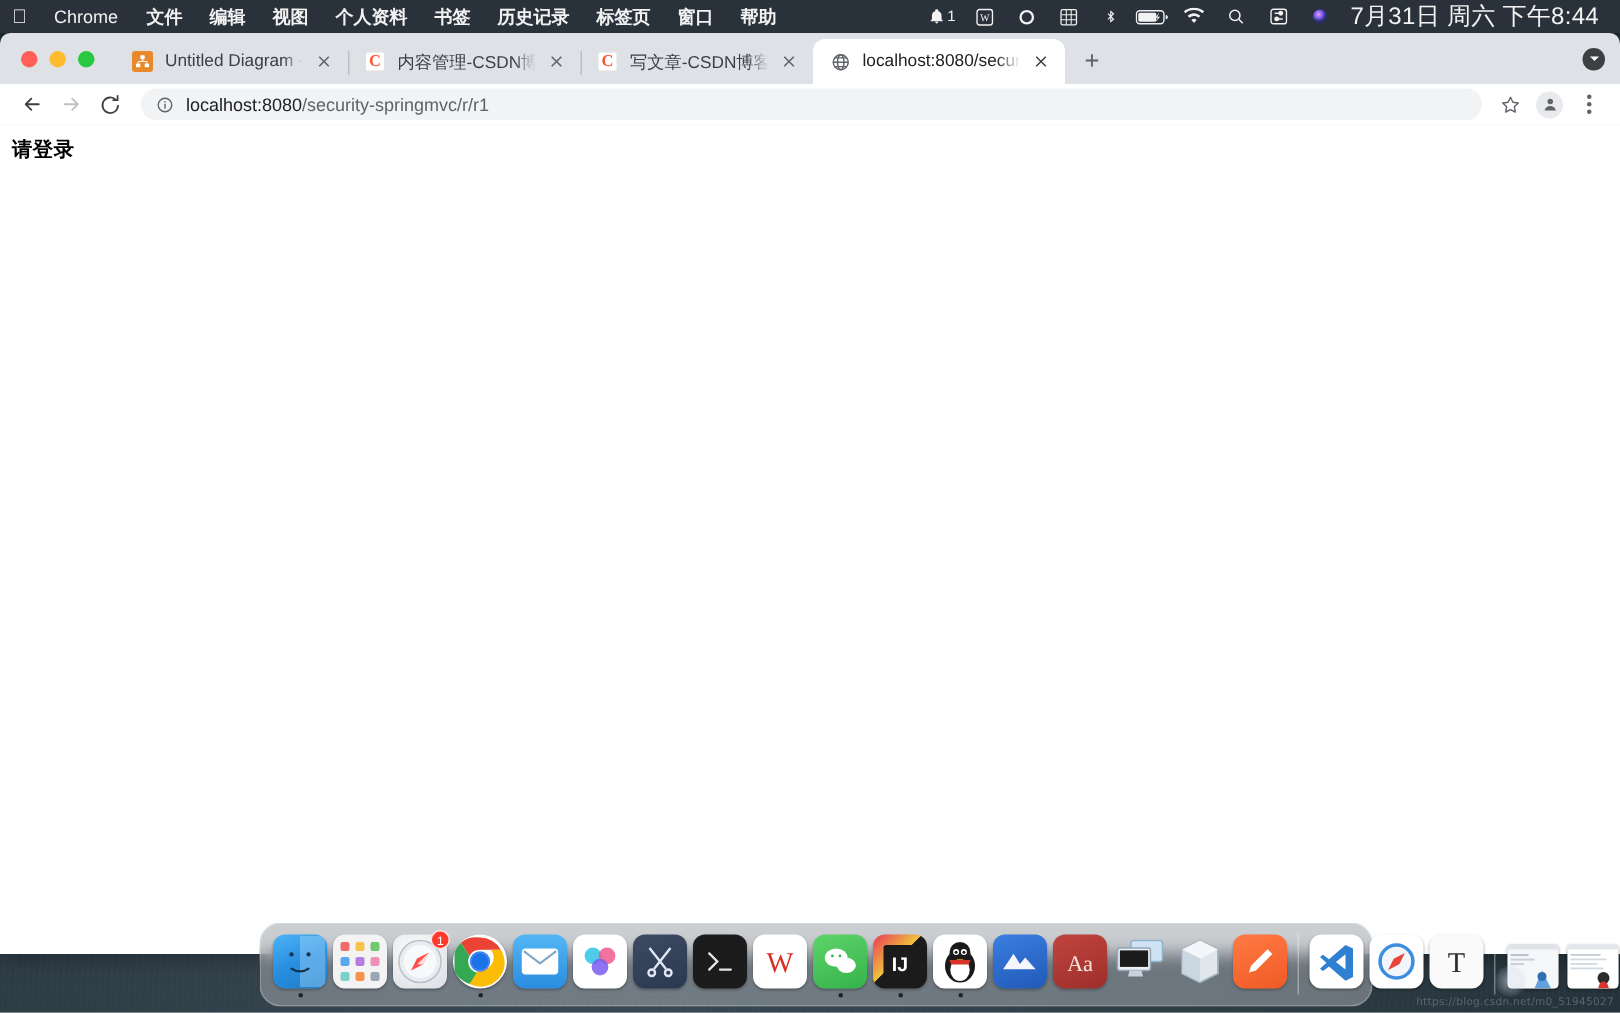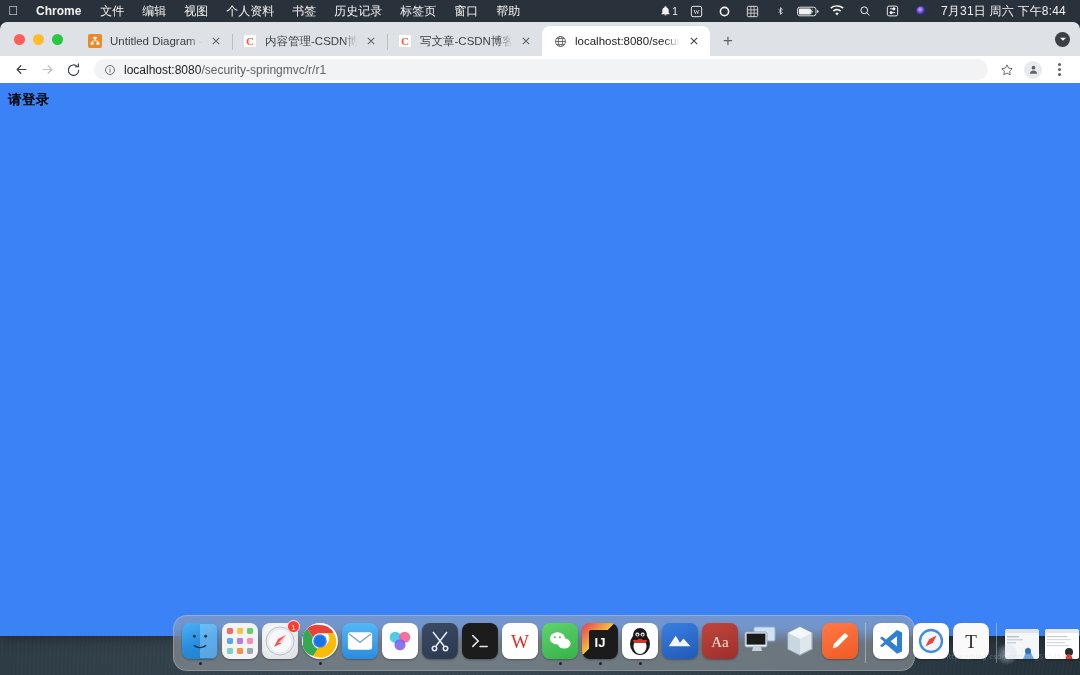--- a/index.html
+++ b/index.html
@@ -40,32 +40,33 @@
   }
   .mb-left { display: flex; align-items: center; }
   .mb-apple {
     width: 26px; text-align: center; font-size: 13px; line-height: 1;
     color: #f4f4f4;
     padding-bottom: 2px;
   }
   .mb-item {
     padding: 0 9px; line-height: 22px; white-space: nowrap;
     font-size: 12px;
-  }
-  .mb-item.bold { font-weight: bold; padding: 0 10px; text-align: center; }
+    font-weight: bold;
+  }
+  .mb-item.bold { font-weight: normal; padding: 0 10px; text-align: center; }
   .mb-right {
     margin-left: auto; display: flex; align-items: center; gap: 0px;
     padding-right: 6px;
   }
   .mb-ico {
     width: 28px; height: 22px;
     display: flex; align-items: center; justify-content: center;
     position: relative;
   }
-  .mb-clock { font-size: 12px; padding-left: 6px; white-space: nowrap; letter-spacing: .2px;}
+  .mb-clock { font-size: 16px; padding-left: 6px; white-space: nowrap; letter-spacing: .2px;}
   .badge-num { font-size: 10px; margin-left: 1px; }
 
   svg.i { display:block; }
 
   
   #window {
     position: absolute; top: 22px; left: 0;
     width: 1080px; height: 614px;
     background: #dee1e6;
     border-top-left-radius: 7px;
@@ -190,21 +191,21 @@
     width: 18px; height: 18px; border-radius: 50%;
     background: #e8eaed;
     display: flex; align-items: center; justify-content: center;
     color: #5f6368;
   }
   .kebab { display: flex; flex-direction: column; gap: 2px; align-items: center; }
   .kebab i { width: 3px; height: 3px; border-radius: 50%; background: #5f6368; display:block; }
 
   
   #page {
-    background: #3b82f6;
+    background: #ffffff;
     height: 553px;
     padding: 8px 8px;
     overflow: hidden;
   }
   #page h1 {
     font-size: 13.5px;
     font-weight: bold;
     color: #000;
     font-family: "Liberation Sans","DejaVu Sans",sans-serif;
     letter-spacing: .4px;
@@ -263,21 +264,21 @@
   .mini {
     width: 34px; height: 30px;
     border-radius: 3px;
     background: #fff;
     box-shadow: 0 1px 2px rgba(0,0,0,.35);
     position: relative; overflow: hidden;
   }
 
   
   #watermark {
-    position: absolute; right: 4px; bottom: 14px;
+    position: absolute; right: 4px; bottom: 3px;
     font-size: 7px; color: rgba(200,210,220,.30);
     z-index: 55;
     letter-spacing: .2px;
     font-family: "DejaVu Sans", sans-serif;
   }
   #wm-glow {
     position:absolute; right:62px; bottom:10px;
     width:22px; height:22px; border-radius:50%;
     background: radial-gradient(circle, rgba(225,235,245,.55) 0%, rgba(180,200,220,.18) 55%, rgba(0,0,0,0) 72%);
     z-index:54;

